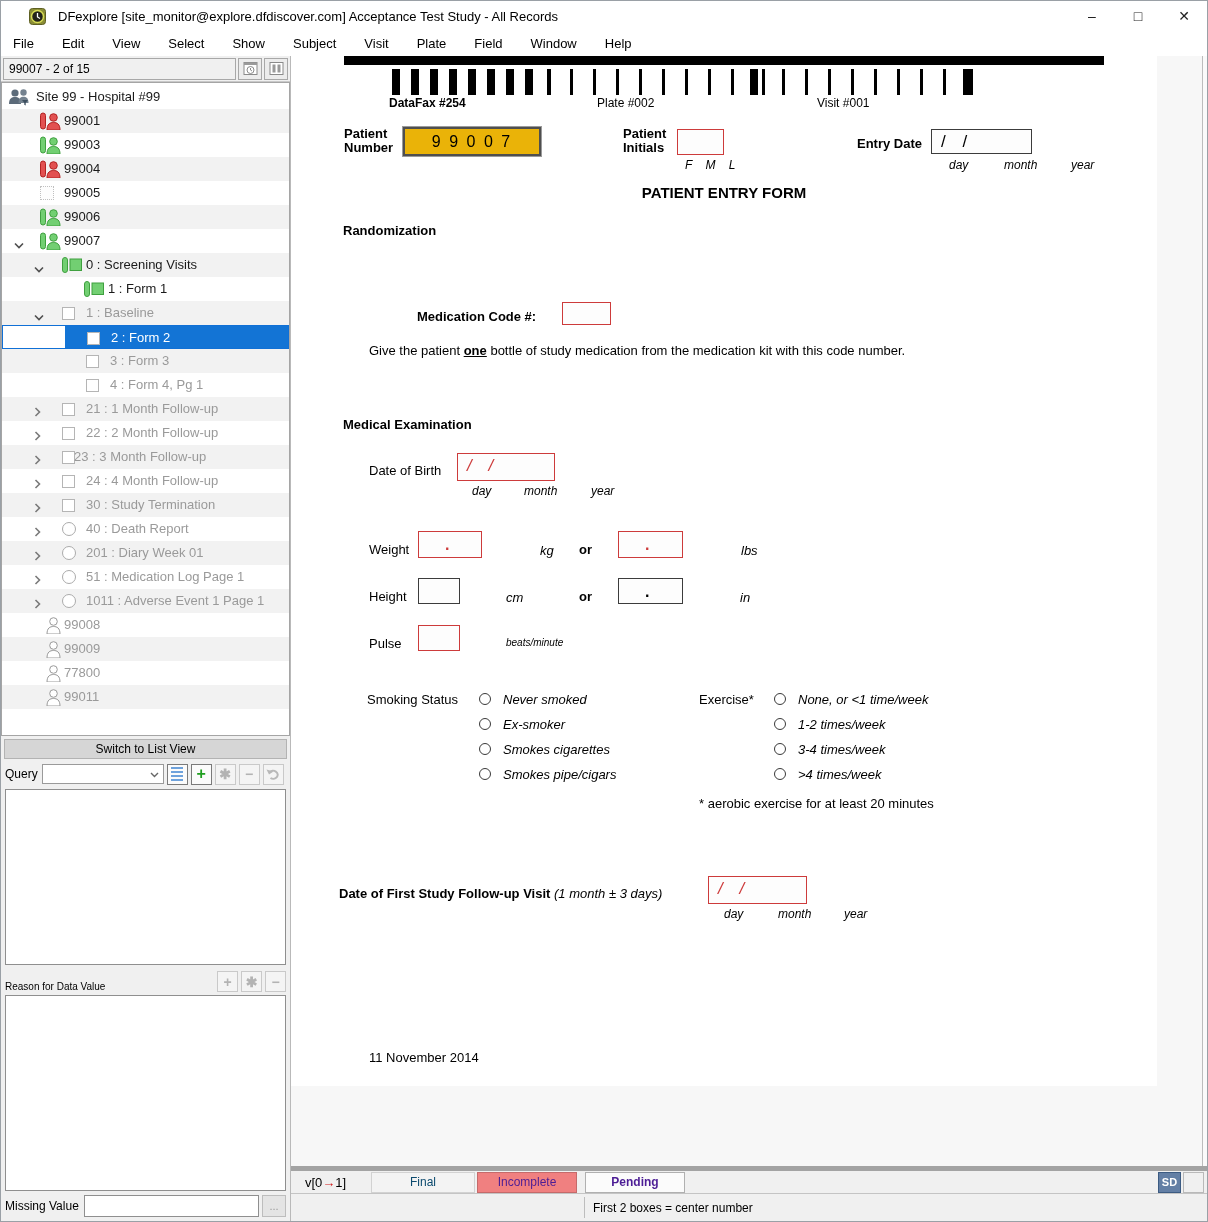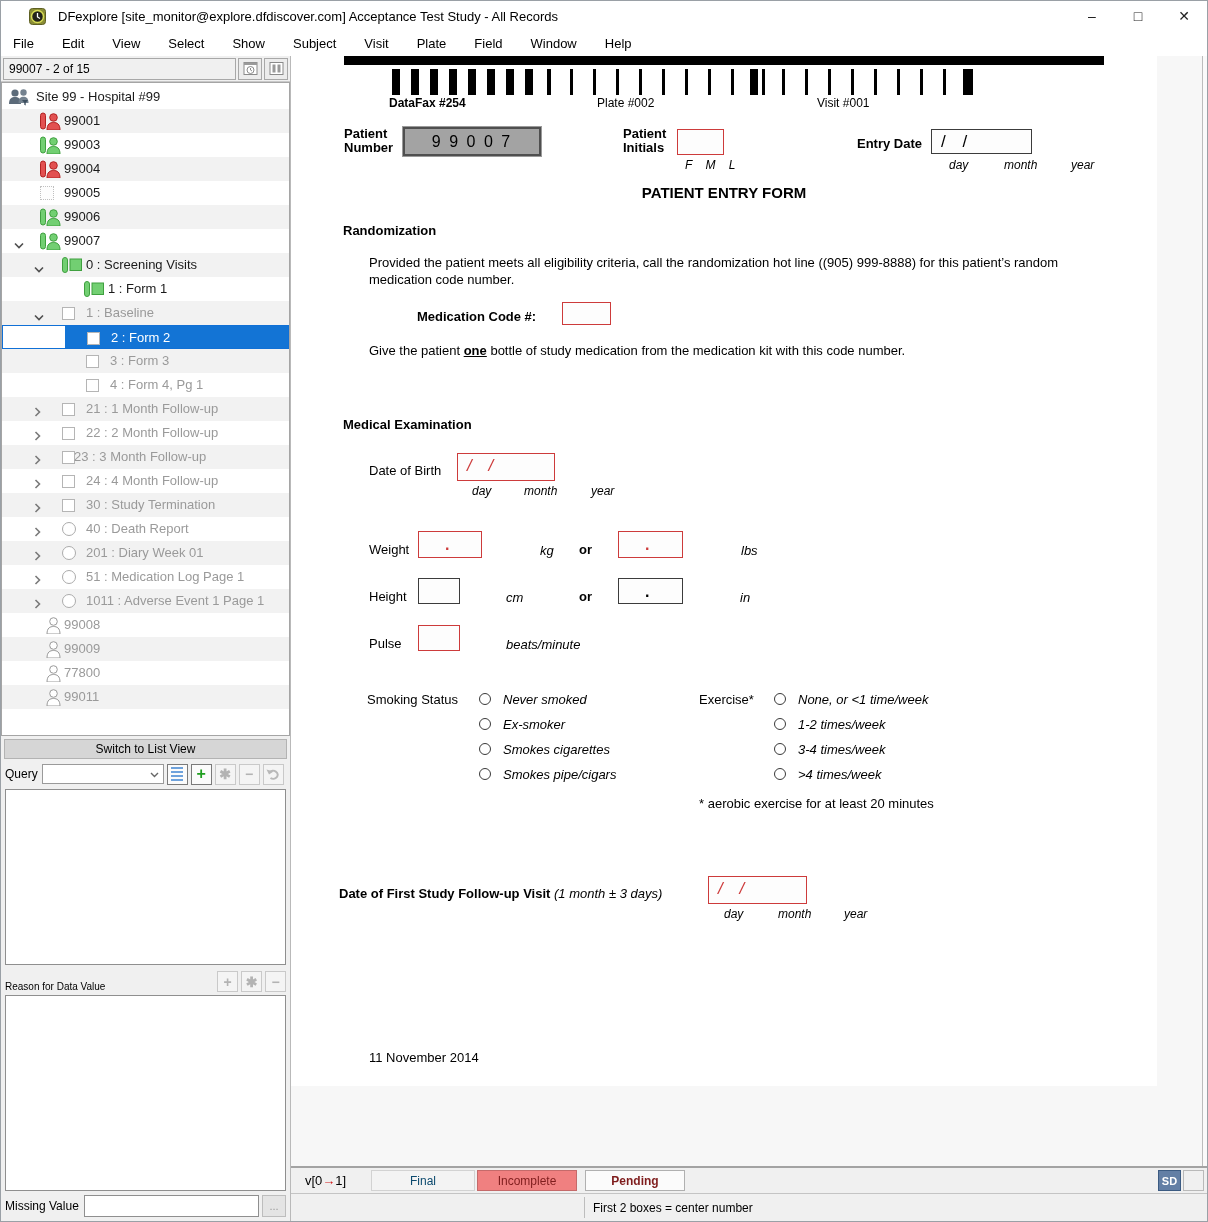--- a/index.html
+++ b/index.html
@@ -76,33 +76,33 @@
 .f13 { font-size:13px; color:#000; }
 .fb { font-weight:bold; }
 .fi { font-style:italic; }
 .hint { font-size:12px; font-style:italic; color:#000; }
 .blackbar { position:absolute; left:53px; top:0; width:760px; height:9px; background:#000; }
 .barcode { position:absolute; left:101px; top:13px; height:26px; display:flex; align-items:flex-start; }
 .barcode i { display:block; height:26px; background:#000; }
 .fieldbox { position:absolute; background:#fdfdfd; }
 .bk { border:1px solid #3c3c3c; }
 .rd { border:1px solid #cd3b3b; }
-.pnbox { border:2px solid #4f4f4f; box-shadow:0 0 0 1px #9a9a9a; background:#a3a3a3; display:flex; align-items:center; justify-content:center; font-size:16px; letter-spacing:2px; color:#000; }
+.pnbox { border:2px solid #4f4f4f; box-shadow:0 0 0 1px #9a9a9a; background:#eab308; display:flex; align-items:center; justify-content:center; font-size:16px; letter-spacing:2px; color:#000; }
 .slashes { color:#cd3b3b; font-size:17px; font-style:italic; position:absolute; left:9px; top:2px; letter-spacing:6px; }
 .slashes.black { color:#000; font-style:normal; }
 .dot { position:absolute; left:26px; top:4px; color:#cd3b3b; font-weight:bold; }
 .dot.black { color:#000; }
 .radio { position:absolute; width:12px; height:12px; border:1px solid #3a3a3a; border-radius:50%; background:#fff; }
 .ropt { font-size:13px; font-style:italic; color:#000; position:absolute; white-space:nowrap; }
 
 
-.controls-bar { height:27px; background:#f0f0f0; border-top:2px solid #a3a3a3; display:flex; align-items:center; flex:0 0 auto; }
+.controls-bar { height:27px; background:#f0f0f0; border-top:5px solid #a3a3a3; display:flex; align-items:center; flex:0 0 auto; }
 .version { font-size:13px; color:#000; margin-left:14px; width:56px; }
 .version .arrow { color:#d01515; font-weight:bold; }
-.cbtn { height:21px; border:1px solid #b0b0b0; background:#fbfbfb; font-size:12px; display:flex; align-items:center; justify-content:center; color:#7f1d1d; }
+.cbtn { height:21px; border:1px solid #b0b0b0; background:#fbfbfb; font-size:12px; display:flex; align-items:center; justify-content:center; color:#4c1d95; }
 .cbtn.final { width:104px; color:#0c4a6e; background:#f3f3f3; border-color:#d2d2d2; }
 .cbtn.incomplete { width:100px; margin-left:2px; background:#f08080; border-color:#c56a6a; }
 .cbtn.pending { width:100px; margin-left:8px;font-weight:bold; }
 .sd-btn { margin-left:auto; width:23px; height:21px; background:#637fa5; border:1px solid #3c5b82; color:#fff; font-size:11px; font-weight:bold; display:flex; align-items:center; justify-content:center; }
 .blank-btn { width:21px; height:21px; border:1px solid #b9b9b9; background:#f0f0f0; margin:0 3px 0 2px; }
 .status-bar { height:28px; background:#f0f0f0; border-top:1px solid #c4c4c4; display:flex; align-items:center; flex:0 0 auto; position:relative; }
 .status-div { position:absolute; left:293px; top:3px; bottom:3px; width:1px; background:#bdbdbd; }
 .status-text { position:absolute; left:302px; font-size:12px; color:#000; }
 </style>
 </head>
@@ -516,21 +516,20 @@
           <div class="fieldbox bk" style="left:640px; top:73px; width:101px; height:25px;">
             <span class="slashes black">/ /</span>
           </div>
           <span class="abs hint" style="left:658px; top:102px;">day</span>
           <span class="abs hint" style="left:713px; top:102px;">month</span>
           <span class="abs hint" style="left:780px; top:102px;">year</span>
 
           <div class="abs fb" style="left:0; top:128px; width:866px; text-align:center; font-size:15px;">PATIENT ENTRY FORM</div>
 
           <span class="abs f13 fb" style="left:52px; top:167px;">Randomization</span>
-          <div class="abs f13" style="left:78px; top:198px; width:712px; white-space:normal; line-height:17px;">Provided the patient meets all eligibility criteria, call the randomization hot line ((905) 999-8888) for this patient’s random medication code number.</div>
           <span class="abs f13 fb" style="left:126px; top:253px;">Medication Code #:</span>
           <div class="fieldbox rd" style="left:271px; top:246px; width:49px; height:23px;"></div>
           <div class="abs f13" style="left:78px; top:287px;">
             <span>Give the patient </span><span class="fb" style="text-decoration:underline;">one</span><span> bottle of study medication from the medication kit with this code number.</span>
           </div>
 
           <span class="abs f13 fb" style="left:52px; top:361px;">Medical Examination</span>
 
           <span class="abs f13" style="left:78px; top:407px;">Date of Birth</span>
           <div class="fieldbox rd" style="left:166px; top:397px; width:98px; height:28px;">
@@ -555,21 +554,21 @@
           <div class="fieldbox bk" style="left:127px; top:522px; width:42px; height:26px;"></div>
           <span class="abs hint" style="left:215px; top:534px; font-size:13px;">cm</span>
           <span class="abs f13 fb" style="left:288px; top:533px;">or</span>
           <div class="fieldbox bk" style="left:327px; top:522px; width:65px; height:26px;">
               <span class="dot black">.</span>
             </div>
           <span class="abs hint" style="left:449px; top:534px; font-size:13px;">in</span>
 
           <span class="abs f13" style="left:78px; top:580px;">Pulse</span>
           <div class="fieldbox rd" style="left:127px; top:569px; width:42px; height:26px;"></div>
-          <span class="abs hint" style="left:215px; top:581px; font-size:13px;">beats/minute</span>
+          <span class="abs hint" style="left:215px; top:581px; font-size:10px;">beats/minute</span>
 
           <span class="abs f13" style="left:76px; top:636px;">Smoking Status</span>
           <div id="smoking-group">
               <span class="radio" style="left: 188px; top: 637px;"></span>
               <span class="ropt" style="left: 212px; top: 636px;">Never smoked</span>
               <span class="radio" style="left: 188px; top: 662px;"></span>
               <span class="ropt" style="left: 212px; top: 661px;">Ex-smoker</span>
               <span class="radio" style="left: 188px; top: 687px;"></span>
               <span class="ropt" style="left: 212px; top: 686px;">Smokes cigarettes</span>
               <span class="radio" style="left: 188px; top: 712px;"></span>

